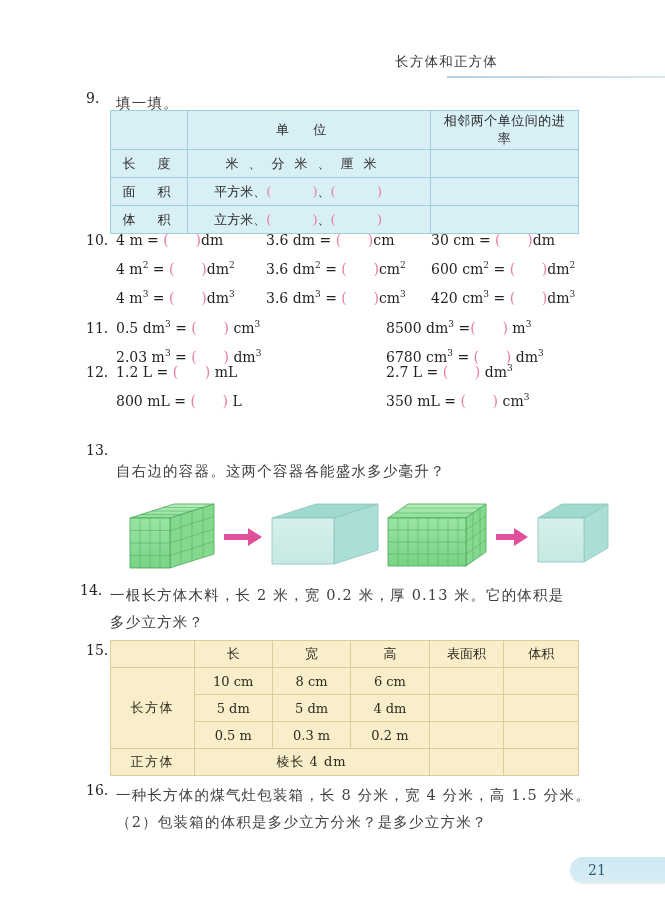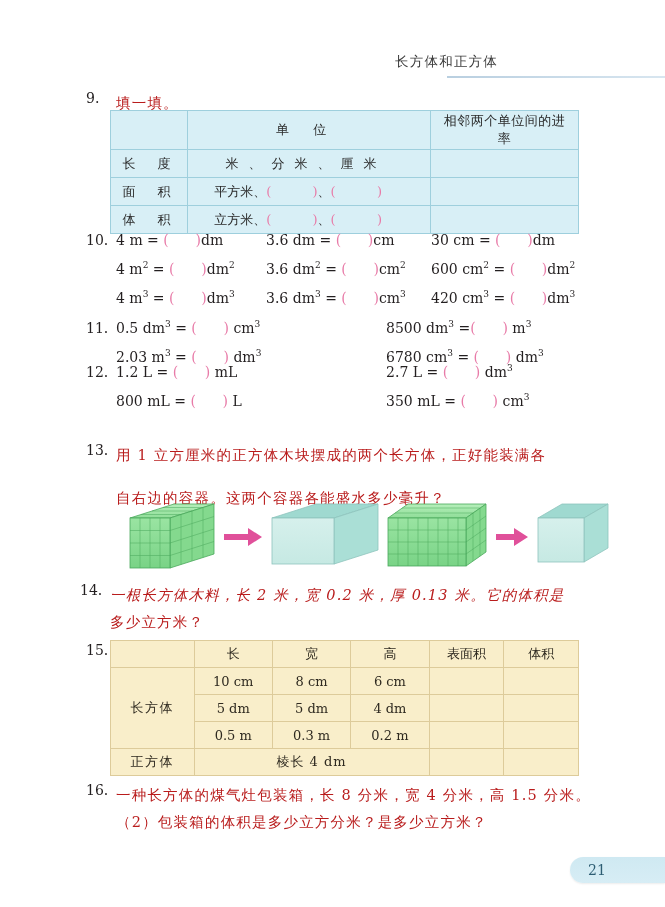--- a/index.html
+++ b/index.html
@@ -33,21 +33,21 @@
   
   .prob{position:absolute;display:flex;}
   .num{
     width:30px;flex:0 0 30px;
     font-family:"DejaVu Serif", serif;
     font-size:14px;color:#231f20;
     text-align:left;
   }
   .body-txt{
     font-family:"DejaVu Serif", serif;
-    font-size:14.5px;line-height:27px;color:#b91c1c;
+    font-size:14.5px;line-height:27px;color:#404040;
     letter-spacing:.6px;
   }
   .cn{font-family:"DejaVu Serif", serif;letter-spacing:1.2px;}
 
   
   .tbl9{
     position:absolute;left:110px;top:110px;
     width:469px;
     border-collapse:collapse;
     background:#14b8a6;
@@ -199,21 +199,20 @@
       <div class="eqrow">
         <span class="num"></span>
         <span class="eqcell" style="width: 270px; display: inline-block;"><span><span>8</span><span>0</span><span>0</span><span> </span><span>m</span><span>L</span><span> </span><span>=</span><span> </span><span style="color: rgb(232, 123, 168);">(</span></span><span>&nbsp;&nbsp;&nbsp;&nbsp;&nbsp;&nbsp;</span><span><span style="color: rgb(232, 123, 168);">)</span><span> </span><span>L</span></span></span>
         <span class="eqcell" style="width: 260px; display: inline-block;"><span><span>3</span><span>5</span><span>0</span><span> </span><span>m</span><span>L</span><span> </span><span>=</span><span> </span><span style="color: rgb(232, 123, 168);">(</span></span><span>&nbsp;&nbsp;&nbsp;&nbsp;&nbsp;&nbsp;</span><span><span style="color: rgb(232, 123, 168);">)</span><span> </span><span>c</span><span>m</span></span><sup>3</sup></span>
       </div>
     </div>
 
   <div class="prob" style="left:86px;top:442px;width:560px;">
     <span class="num">13.</span>
     <span class="body-txt cn" style="display:block;width:520px;">
-      <span style="display:block;">用 1 立方厘米的正方体木块摆成的两个长方体，正好能装满各</span>
       <span style="display:block;margin-top:16px;">自右边的容器。这两个容器各能盛水多少毫升？</span>
     </span>
   </div>
 
   <div class="figwrap">
     <svg width="665" height="80" viewBox="0 0 665 80">
       <defs>
         <linearGradient id="gfront" x1="0" y1="0" x2="0" y2="1">
           <stop offset="0%" stop-color="#9ae4a2"></stop>
             <stop offset="100%" stop-color="#79d386"></stop>
@@ -294,21 +293,21 @@
         <polygon points="538,22 562,8 608,8 584,22" fill="#9fd9d0" stroke="#8ec4bd" stroke-width="0.8"></polygon>
         <polygon points="584,22 608,8 608,52 584,66" fill="#aadfd6" stroke="#8ec4bd" stroke-width="0.8"></polygon>
         <rect x="538" y="22" width="46" height="44" fill="url(#tfront)" stroke="#8ec4bd" stroke-width="0.8"></rect>
       </g>
     </svg>
   </div>
 
   <div class="prob" style="left:80px;top:582px;width:560px;">
     <span class="num">14.</span>
     <span class="body-txt cn" style="display:block;width:520px;">
-      <span style="display:block;font-style:italic;">一根长方体木料，长 2 米，宽 0.2 米，厚 0.13 米。它的体积是</span>
+      <span style="display:block;">一根长方体木料，长 2 米，宽 0.2 米，厚 0.13 米。它的体积是</span>
       <span style="display:block;">多少立方米？</span>
     </span>
   </div>
 
   <div class="prob" style="left:86px;top:642px;">
     <span class="num">15.</span>
   </div>
 
   <table class="tbl15">
     <tbody>

